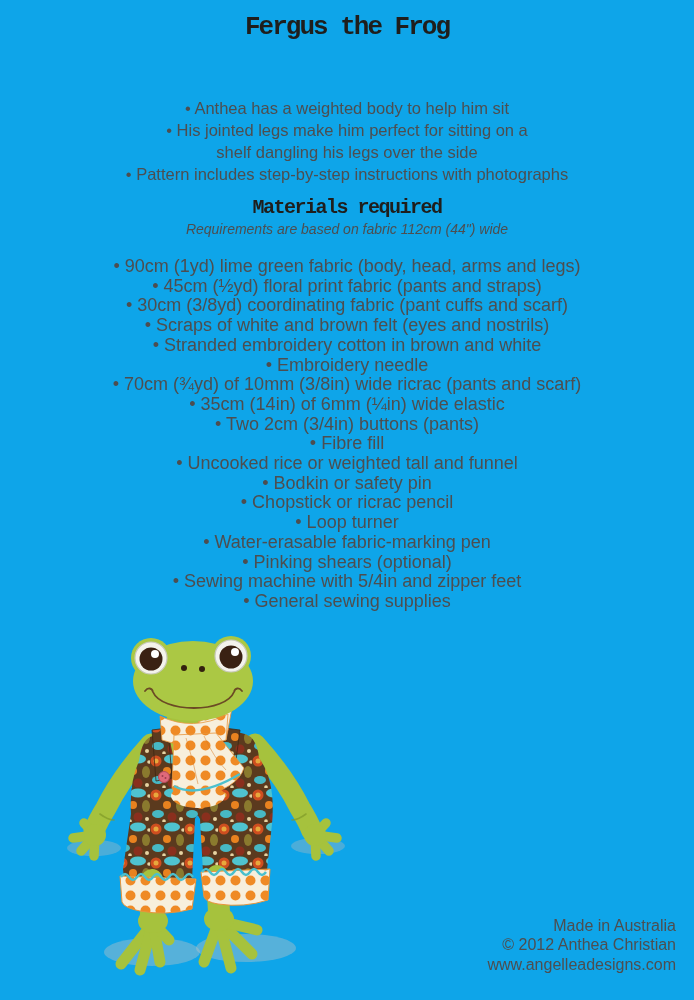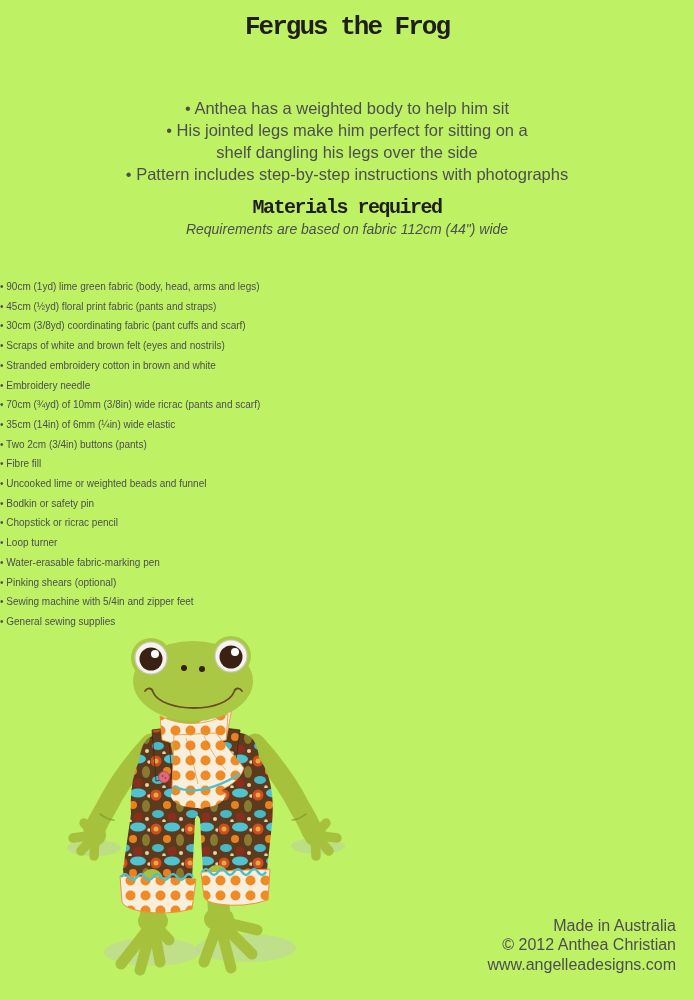--- a/index.html
+++ b/index.html
@@ -1,19 +1,19 @@
 <!DOCTYPE html>
 <html><head>
 <meta charset="utf-8">
 <style>
   html,body{margin:0;padding:0;background:#ffffff;}
   .page{
     position:relative;
     width:694px;height:1000px;
-    background:#bef264;
+    background:#0ea5e9;
     overflow:hidden;
     font-family:"Liberation Sans", sans-serif;
     color:#4d4e50;
   }
   .doc-title{
     position:absolute;top:12px;left:0;right:0;
     text-align:center;
     font-family:"Liberation Mono", monospace;
     font-weight:bold;
     font-size:26px;
@@ -42,24 +42,23 @@
     color:#1f1e1c;
   }
   .mat-note{
     position:absolute;top:221px;left:0;right:0;
     text-align:center;
     font-style:italic;
     font-size:14px;
   }
   .materials-list{
     position:absolute;top:257px;left:0;right:0;
-    text-align:left;
-    font-size:10px;
+    text-align:center;
+    font-size:18px;
     line-height:19.7px;
-    margin-top:20px;
   }
   .frog-wrap{
     position:absolute;left:48px;top:618px;width:310px;height:382px;
   }
   .footer{
     position:absolute;top:916px;right:18px;
     text-align:right;
     font-size:16px;
     line-height:19.3px;
     color:#4d4e50;
@@ -88,21 +87,21 @@
       <div>• 90cm (1yd) lime green fabric (body, head, arms and legs)</div>
       <div>• 45cm (½yd) floral print fabric (pants and straps)</div>
       <div>• 30cm (3/8yd) coordinating fabric (pant cuffs and scarf)</div>
       <div>• Scraps of white and brown felt (eyes and nostrils)</div>
       <div>• Stranded embroidery cotton in brown and white</div>
       <div>• Embroidery needle</div>
       <div>• 70cm (¾yd) of 10mm (3/8in) wide ricrac (pants and scarf)</div>
       <div>• 35cm (14in) of 6mm (¼in) wide elastic</div>
       <div>• Two 2cm (3/4in) buttons (pants)</div>
       <div>• Fibre fill</div>
-      <div>• Uncooked lime or weighted beads and funnel</div>
+      <div>• Uncooked rice or weighted tall and funnel</div>
       <div>• Bodkin or safety pin</div>
       <div>• Chopstick or ricrac pencil</div>
       <div>• Loop turner</div>
       <div>• Water-erasable fabric-marking pen</div>
       <div>• Pinking shears (optional)</div>
       <div>• Sewing machine with 5/4in and zipper feet</div>
       <div>• General sewing supplies</div>
     </div>
 
   <div class="frog-wrap">

